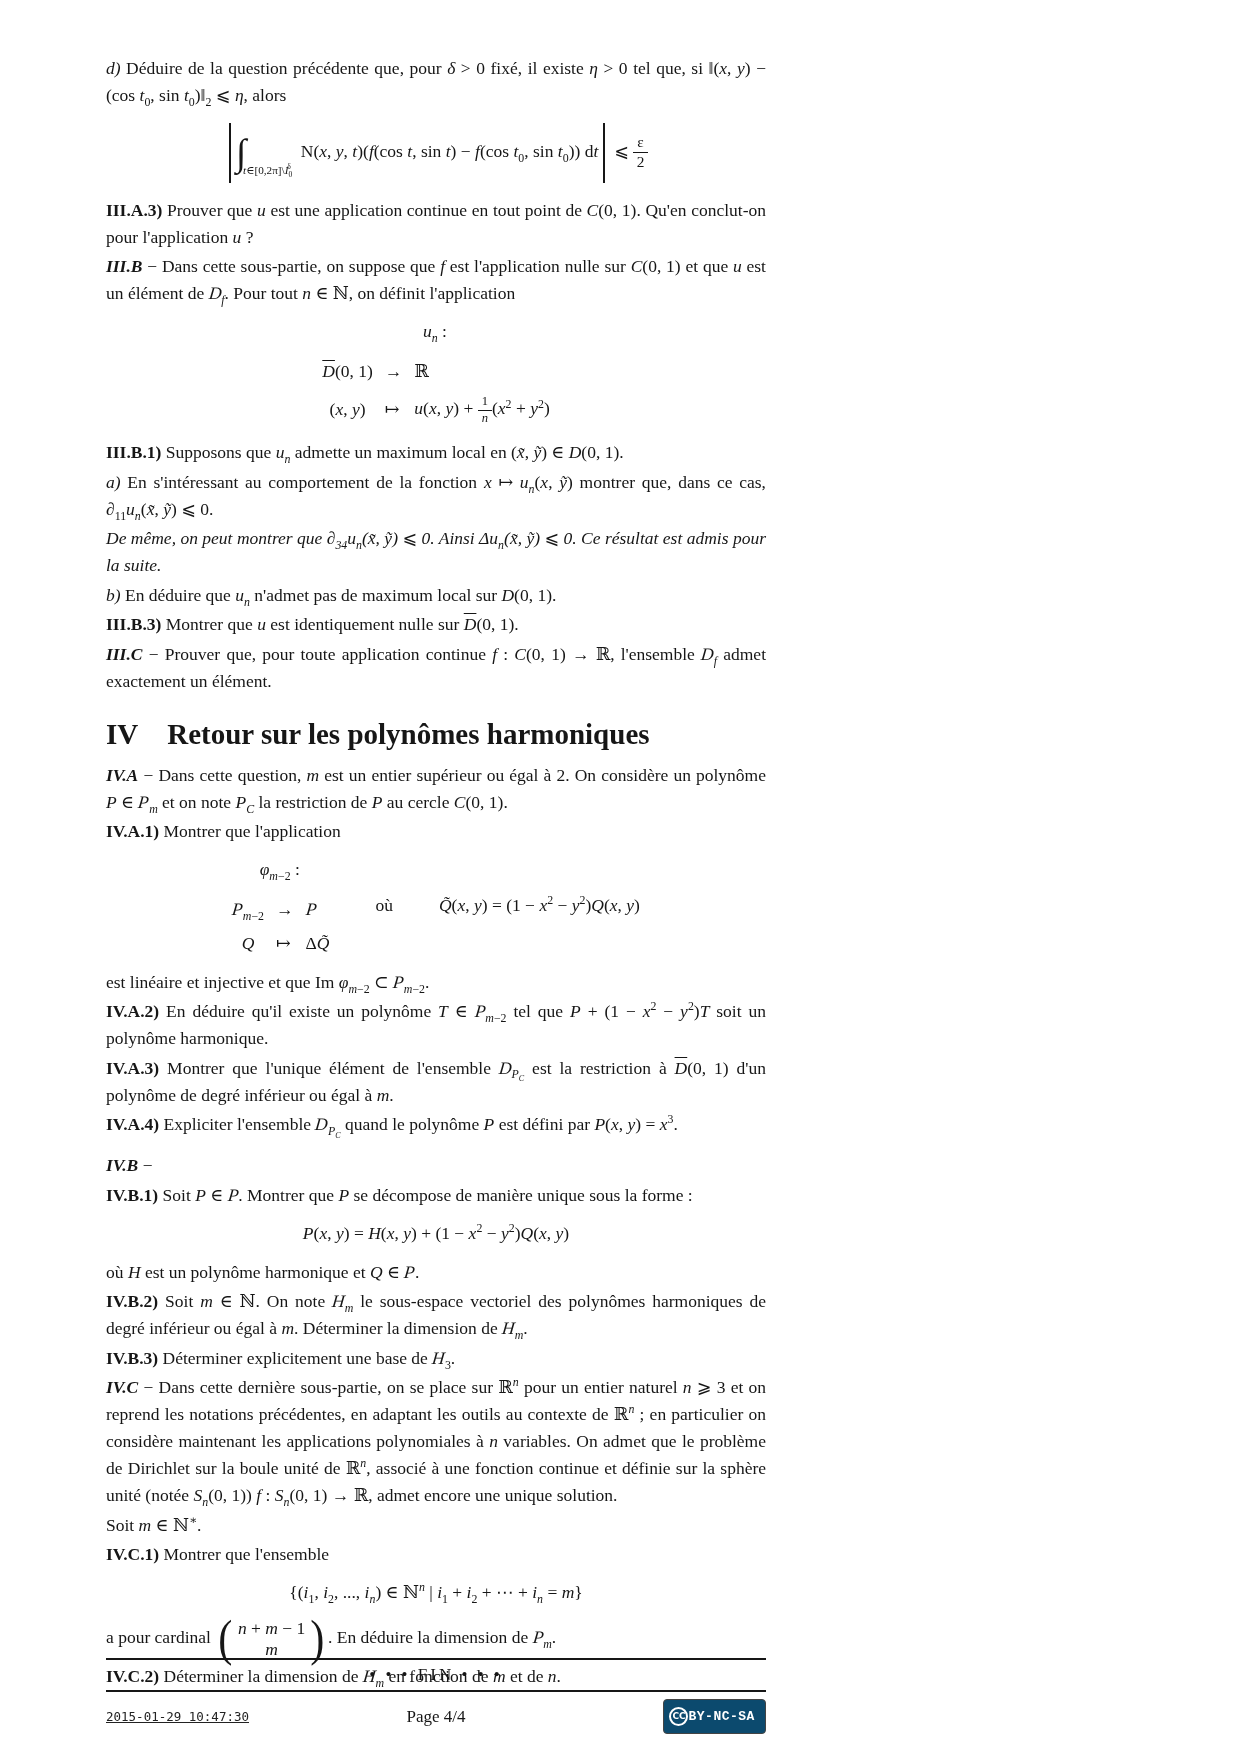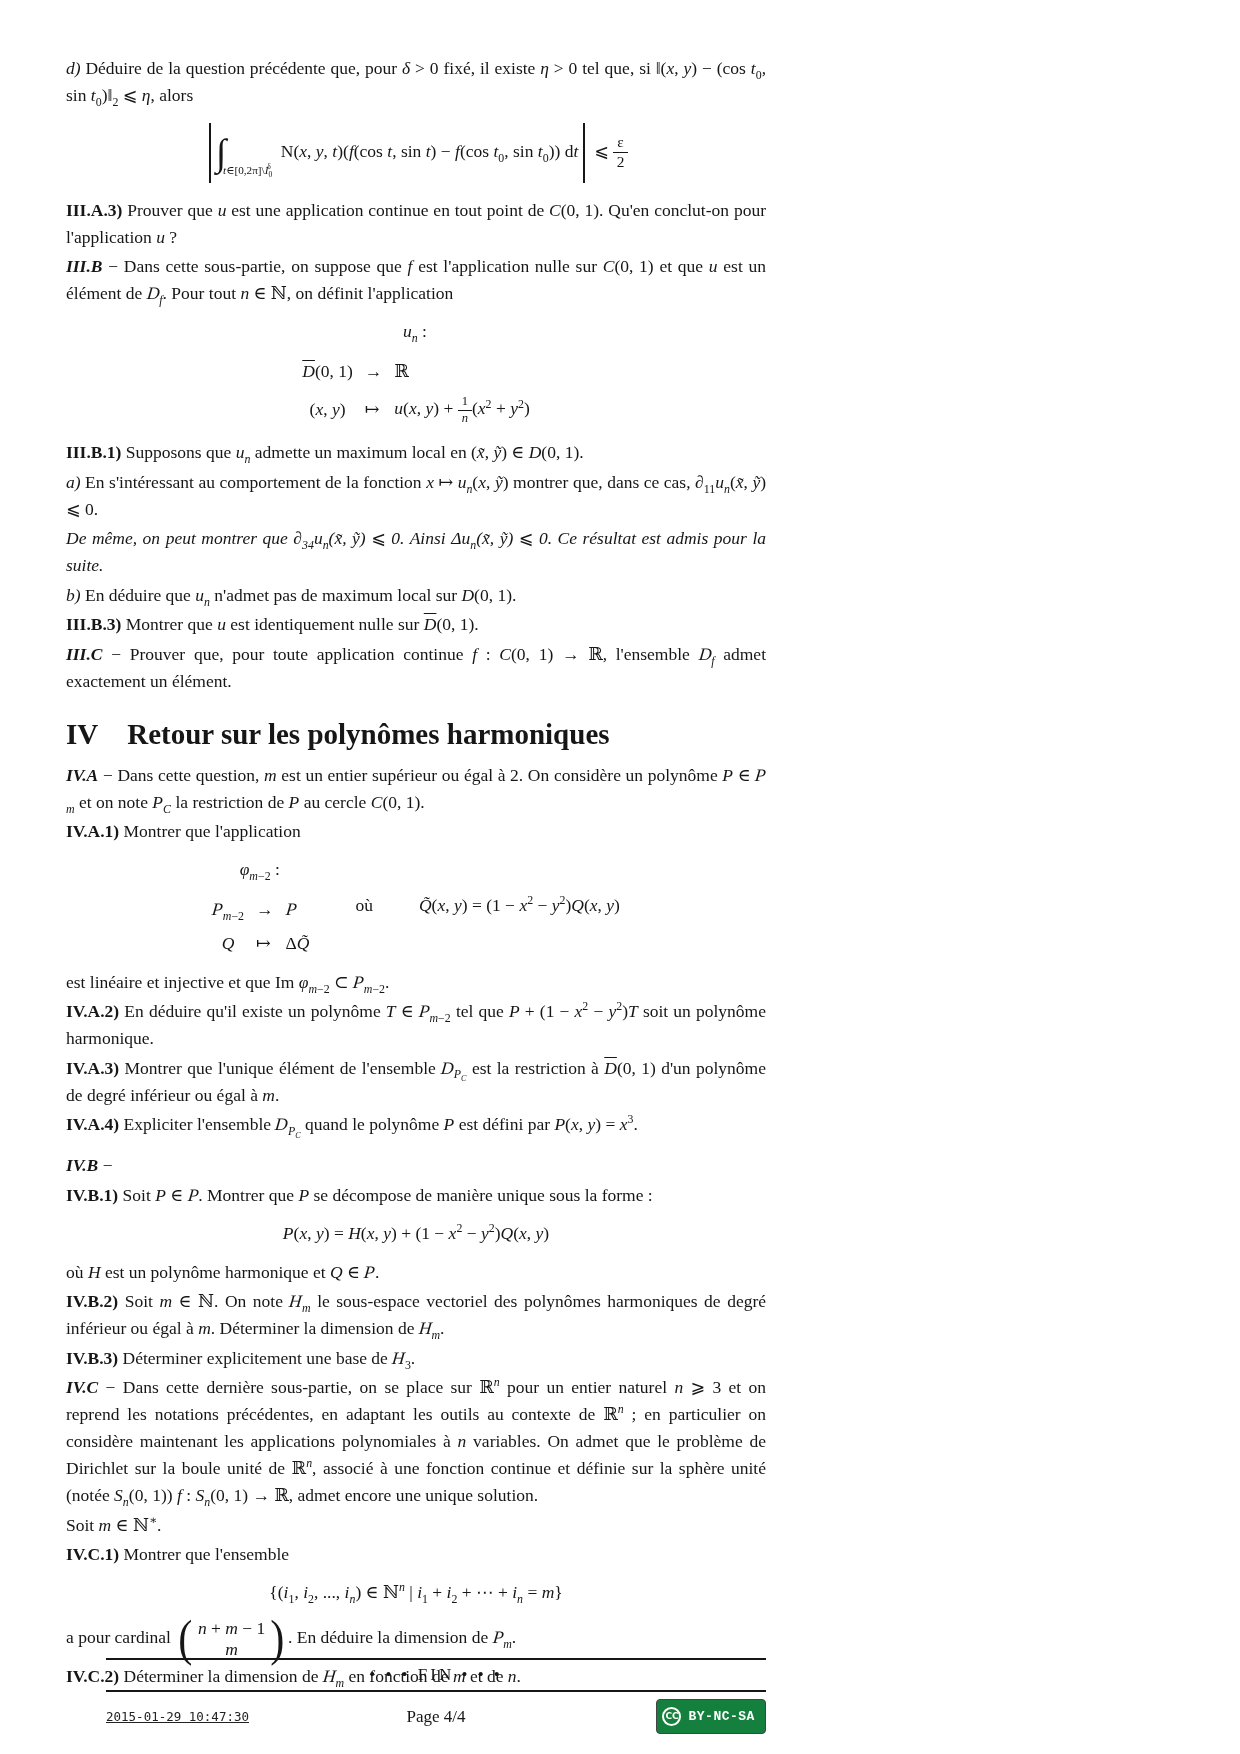--- a/index.html
+++ b/index.html
@@ -3,21 +3,21 @@
 <meta charset="utf-8">
 <style>
   * { margin:0; padding:0; box-sizing:border-box; }
   html,body { background:#ffffff; }
   body {
     width:1240px; height:1754px;
     font-family:"Liberation Serif","DejaVu Serif","DejaVu Sans",serif;
     color:#161616; font-size:17.5px; line-height:27px;
   }
   .page { position:relative; width:996px; height:1754px; background:#fff; overflow:hidden;
-          padding:52px 230px 0 66px; }
+          padding:52px 230px 0 106px; }
   .content {}
   .para { text-align:justify; margin:2.5px 0; }
   .para.mt { margin-top:14px; }
   .display { text-align:center; margin:14px 0; line-height:1.25; }
   .section { font-size:29px; font-weight:bold; margin:22px 0 10px 0; line-height:1.2; text-align:left; }
   b { font-weight:bold; }
   i { font-style:italic; }
   sub, sup { font-size:68%; line-height:0; }
   .scr { font-style:italic; display:inline-block; transform:skewX(-6deg); }
   .ol { text-decoration:overline; }
@@ -45,21 +45,21 @@
   .bstack { display:inline-flex; flex-direction:column; align-items:center; line-height:1.2; padding:0 4px; }
   
   .fin-sep { position:absolute; left:106px; right:230px; bottom:62px; }
   .rule { height:1.8px; background:#161616; }
   .fin-text { text-align:center; padding:1px 0 2px 0; font-size:17px; letter-spacing:3px; }
   .footer { position:absolute; left:106px; right:230px; bottom:20px; display:flex; align-items:center; }
   .fcol { width:33.33%; }
   .timestamp { font-family:"DejaVu Sans Mono","Liberation Mono",monospace; font-size:12.5px; color:#222; text-align:left;text-decoration:underline; }
   .pagenum { text-align:center; font-size:17px; }
   .fcol.right { display:flex; justify-content:flex-end; }
-  .cc-badge { background:#15803d; color:#fff; display:inline-flex; align-items:center; gap:7px;
+  .cc-badge { background:#0c4a6e; color:#fff; display:inline-flex; align-items:center; 
               padding:3px 10px 3px 5px; border-radius:4px; border:1px solid #444; }
   .cc-circle { width:19px; height:19px; border:2px solid #fff; border-radius:50%;
                display:flex; align-items:center; justify-content:center;
                font-size:9px; font-weight:bold; font-family:"DejaVu Sans",sans-serif; letter-spacing:0; }
   .cc-label { font-family:Liberation Mono, monospace; font-weight:bold; font-size:13px; letter-spacing:0.5px; }
 </style>
 </head>
 <body>
 
 <div class="page">

